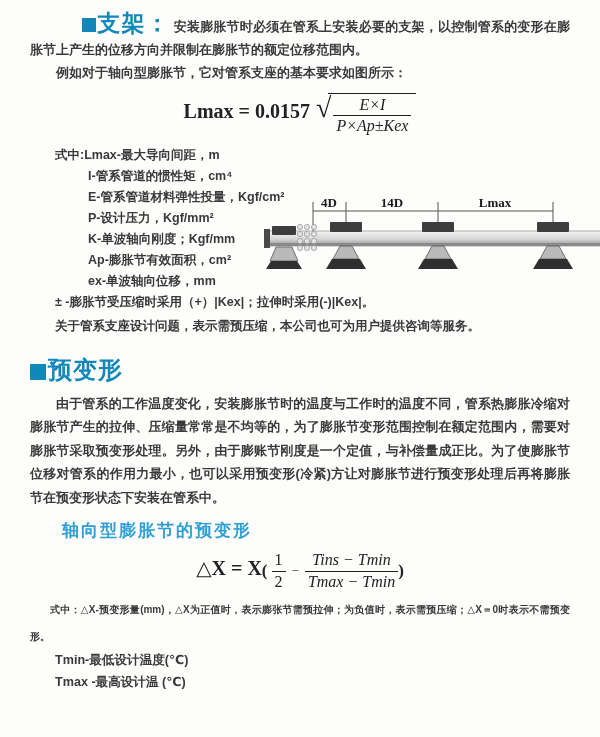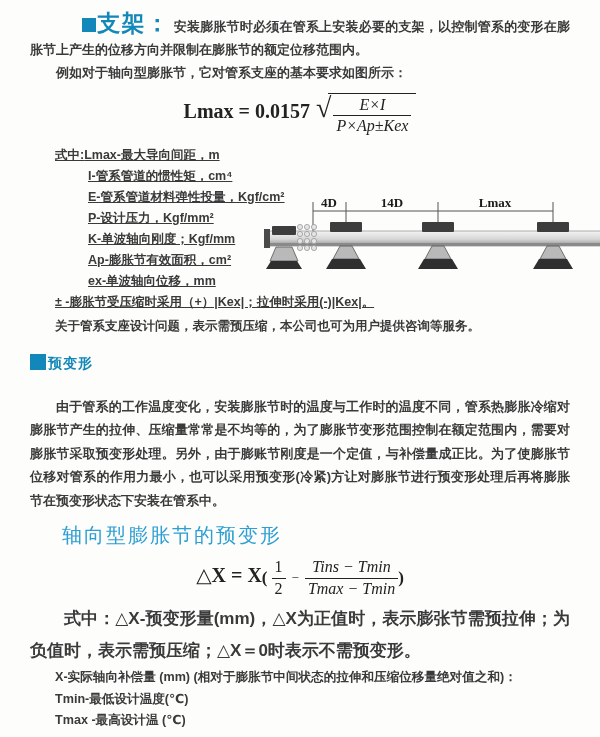--- a/index.html
+++ b/index.html
@@ -35,28 +35,28 @@
   .frac .num{display:block;padding:0 3px 1px 3px;border-bottom:1.2px solid #222;}
   .frac .den{display:block;padding:1px 3px 0 3px;}
   .ital{font-style:italic;}
   .sqrt{display:inline-flex;align-items:flex-start;vertical-align:middle;margin-left:6px;}
   .sqrt .rad{font-size:28px;line-height:1;font-weight:400;margin-right:-3px;transform:translateY(1px);}
   .sqrt .inner{border-top:1.5px solid #222;padding:2px 5px 0 5px;}
   .paren{font-size:17px;font-weight:700;vertical-align:middle;}
   .f-op{font-size:13px;vertical-align:middle;padding:0 2px;}
 
   
-  .def-block{margin:9px 0 0 25px;font-size:12.5px;line-height:21px;font-weight:600;text-decoration:underline;}
+  .def-block{margin:9px 0 0 25px;font-size:12.5px;line-height:21px;font-weight:600;}
   .def-row{white-space:nowrap;}
   .def-row.item{padding-left:33px;}
   .service-note{margin:2px 0 0 25px;font-size:12.5px;line-height:23px;font-weight:600;}
 
   
-  .sec2-head{color:var(--blue);font-size:14px;font-weight:700;letter-spacing:1px;margin:16px 0 22px 0;}
-  .sub-head{color:var(--lblue);font-size:20px;font-weight:400;letter-spacing:2px;margin:10px 0 2px 32px;}
+  .sec2-head{color:var(--blue);font-size:24px;font-weight:700;letter-spacing:1px;margin:16px 0 6px 0;}
+  .sub-head{color:var(--lblue);font-size:17px;font-weight:700;letter-spacing:2px;margin:10px 0 2px 32px;}
   .lines-block{margin-left:25px;font-size:12.6px;line-height:21.5px;font-weight:600;}
 
   
   .diagram{position:absolute;left:264px;top:193px;width:350px;height:92px;}
   .diagram svg{display:block;}
   .dim-label{font-family:"Liberation Serif","DejaVu Serif",serif;font-weight:700;font-size:13px;fill:#1a1a1a;}
 </style>
 </head>
 <body>
 
@@ -94,23 +94,22 @@
 
     <div class="sub-head">轴向型膨胀节的预变形</div>
 
     <div class="formula">
       <span class="f-lhs">△X = X</span><span class="paren">(</span>
       <span class="frac"><span class="num">1</span><span class="den">2</span></span>
       <span class="f-op">−</span>
       <span class="frac ital"><span class="num">Tins − Tmin</span><span class="den">Tmax − Tmin</span></span><span class="paren">)</span>
     </div>
 
-    <p class="para indent" style="font-size:17px;line-height:32px">式中：△X-预变形量(mm)，△X为正值时，表示膨张节需预拉伸；为负值时，表示需预压缩；△X＝0时表示不需预变形。</p>
+    <p class="para indent" style="font-size:10px;line-height:27px">式中：△X-预变形量(mm)，△X为正值时，表示膨张节需预拉伸；为负值时，表示需预压缩；△X＝0时表示不需预变形。</p>
     <div class="lines-block">
-      <div>X-实际轴向补偿量 (mm) (相对于膨胀节中间状态的拉伸和压缩位移量绝对值之和)：</div>
       <div>Tmin-最低设计温度(℃)</div>
       <div>Tmax -最高设计温 (℃)</div>
 
     </div>
 
   </div>
 
   <div class="diagram">
     <svg width="350" height="92" viewBox="0 0 350 92">
       <defs>

